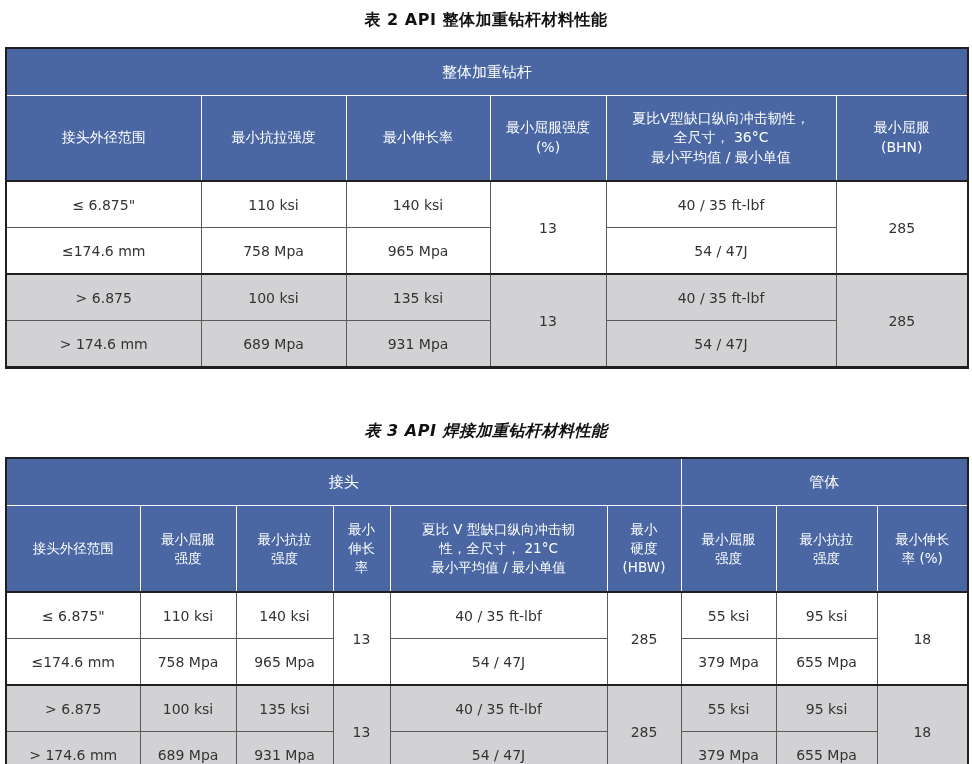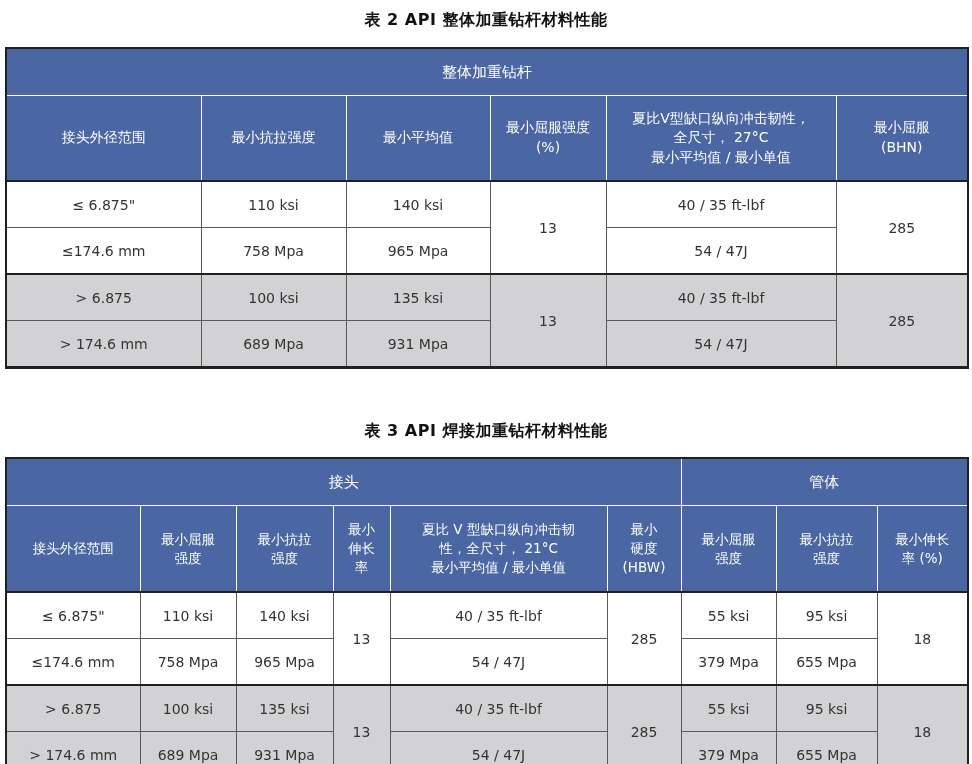--- a/index.html
+++ b/index.html
@@ -14,21 +14,21 @@
   html,body{margin:0;padding:0;}
   body{
     width:972px;height:764px;background:#ffffff;overflow:hidden;
     font-family:"DejaVu Sans",sans-serif;
   }
   .tbl-title{
     text-align:center;font-weight:bold;font-size:16px;
     color:var(--title-text);letter-spacing:0.5px;
   }
   .title2{padding:10px 0 16px 0;}
-  .title3{padding:52px 0 15px 0;}
+  .title3{padding:52px 0 15px 0;font-style:italic;}
   table.t{
     border-collapse:collapse;table-layout:fixed;width:962px;margin:0 5px;
     border:2px solid var(--border-dark);border-bottom-width:3px;padding-left:46px;
   }
   .t th{
     background:var(--header-blue);color:var(--header-text);
     font-weight:normal;border:1px solid #ffffff;
     text-align:center;vertical-align:middle;
     white-space:pre-line;line-height:1.4;
   }
@@ -60,25 +60,25 @@
         <col style="width:230px">
         <col style="width:132px">
     </colgroup>
     <thead>
       <tr class="band">
         <th colspan="6">整体加重钻杆</th>
       </tr>
       <tr class="cols">
         <th>接头外径范围</th>
         <th>最小抗拉强度</th>
-        <th>最小平均值</th>
+        <th>最小伸长率</th>
         <th>最小屈服强度
 (%)</th>
         <th>夏比V型缺口纵向冲击韧性，
-全尺寸， 27°C
+全尺寸， 36°C
 最小平均值 / 最小单值</th>
         <th>最小屈服
 (BHN)</th>
       </tr>
     </thead>
     <tbody>
       <tr class="group-start">
         <td>≤ 6.875"</td>
         <td>110 ksi</td>
         <td>140 ksi</td>

